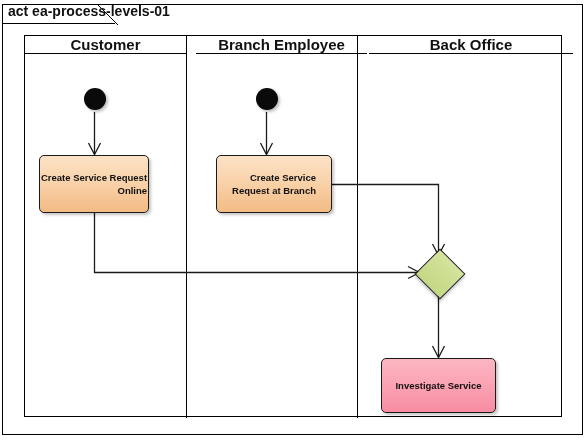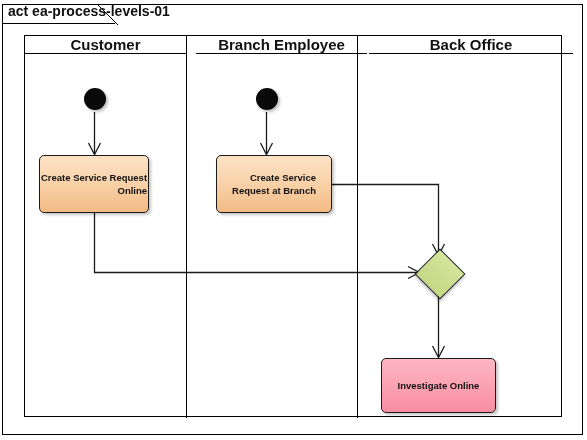--- a/index.html
+++ b/index.html
@@ -153,15 +153,15 @@
   <div class="initial" style="left:256px;top:88px;"></div>
 
   <div class="node action" style="left:39px;top:155px;width:110px;height:58px;">Create Service Request
 Online</div>
 
   <div class="node action" style="left:216px;top:155px;width:116px;height:58px;">Create Service
 Request at  Branch</div>
 
   <div class="diamond" style="left:421.5px;top:255.5px;"></div>
 
-  <div class="node pink" style="left:381px;top:358px;width:115px;height:55px;">Investigate Online</div>
+  <div class="node pink" style="left:381px;top:358px;width:115px;height:55px;">Investigate Service</div>
 
 </div>
 
 </body></html>

